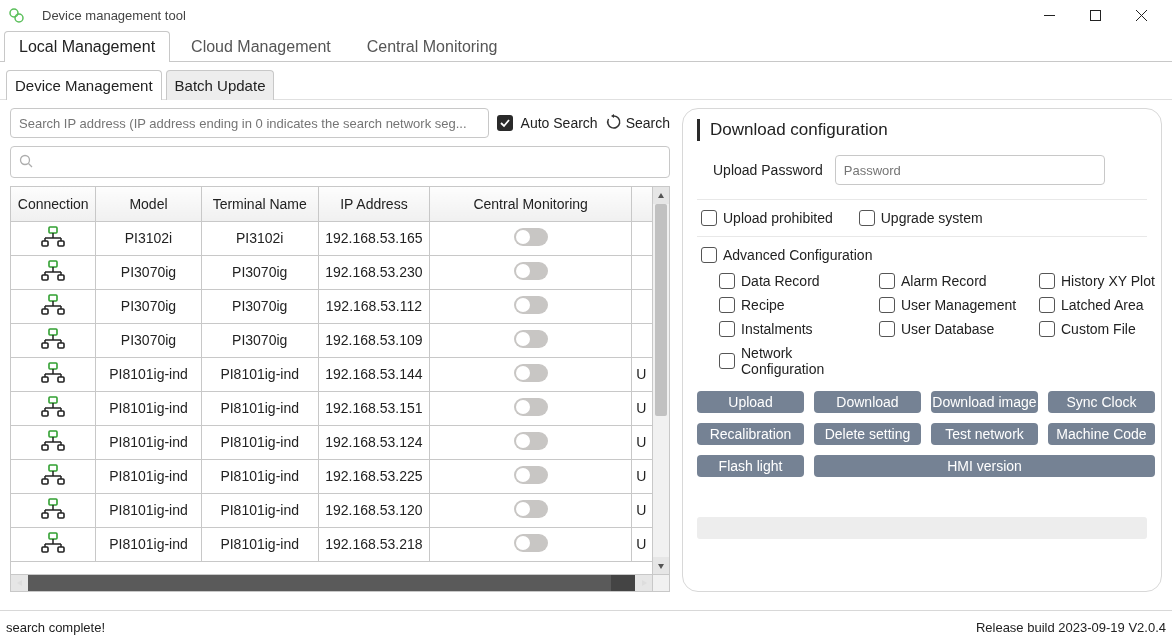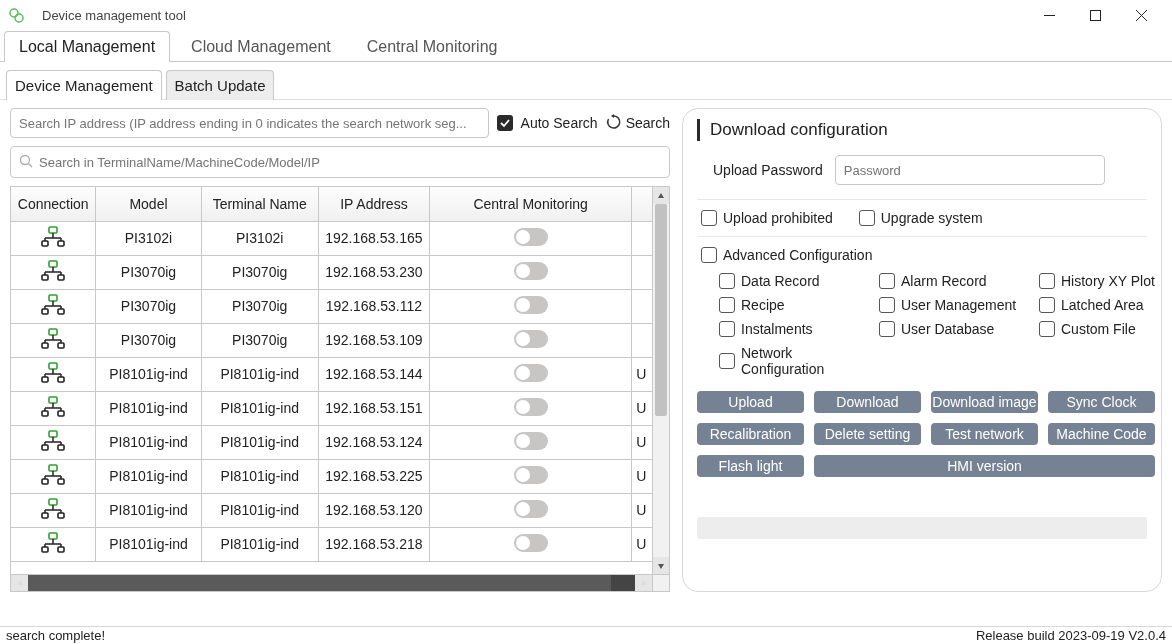--- a/index.html
+++ b/index.html
@@ -69,21 +69,21 @@
   .pw-row input { flex: 1; max-width: 270px; height: 30px; border: 1px solid #c8c8c8; border-radius: 4px; padding: 0 8px; font-size: 13px; color: #999; }
   .divider { height: 1px; background: #e8e8e8; }
   .check-row { display: flex; align-items: center; gap: 6px; }
   .check-group-top { display: flex; gap: 26px; padding-left: 4px; }
   .adv-checks { padding-left: 22px; display: grid; grid-template-columns: 160px 160px 140px; row-gap: 8px; column-gap: 0px; }
   .btn-grid { display: grid; grid-template-columns: 107px 107px 107px 107px; gap: 10px; padding-top: 4px; }
   .btn { height: 22px; background: #758294; color: #fff; border: none; border-radius: 4px; font-size: 14px; cursor: default; display:flex;align-items:center;justify-content:center; }
   .btn.wide { grid-column: span 3; }
   .progress-placeholder { height: 22px; background: #ededed; border-radius: 3px; margin-top: 30px; }
 
-  .statusbar { position: absolute; bottom: 0; left: 0; right: 0; height: 18px; border-top: 1px solid #d8d8d8; display: flex; align-items: center; padding: 0 6px; font-size: 13px; background: #fff; }
+  .statusbar { position: absolute; bottom: 0; left: 0; right: 0; height: 34px; border-top: 1px solid #d8d8d8; display: flex; align-items: center; padding: 0 6px; font-size: 13px; background: #fff; }
   .statusbar .left { flex: 1; }
 
   .col-conn { width: 84px; }
   .col-model { width: 104px; }
   .col-term { width: 116px; }
   .col-ip { width: 110px; }
   .col-cm { width: 200px; }
   .col-last { width: 20px; }
   td.col-last{ text-align:left; padding-left:4px; overflow:hidden;}
 </style>
@@ -145,21 +145,20 @@
               <polygon points="8,0 8,4 5,2" fill="#333"></polygon>
             </svg></span>
         <span class="search-label">Search</span>
       </div>
     </div>
     <div class="search-row2">
       <span><svg viewBox="0 0 14 14">
             <circle cx="6" cy="6" r="4.5" fill="none" stroke="#777" stroke-width="1.3"></circle>
             <line x1="9.5" y1="9.5" x2="13" y2="13" stroke="#777" stroke-width="1.3"></line>
           </svg></span>
-      <input type="text" placeholder="Search in TerminalName/MachineCode/Model/IP" style="">
     </div>
     <div class="table-wrap">
       <div class="table-scroll">
         <table>
           <thead>
             <tr>
               <th class="col-conn">Connection</th>
               <th class="col-model">Model</th>
               <th class="col-term">Terminal Name</th>
               <th class="col-ip">IP Address</th>

